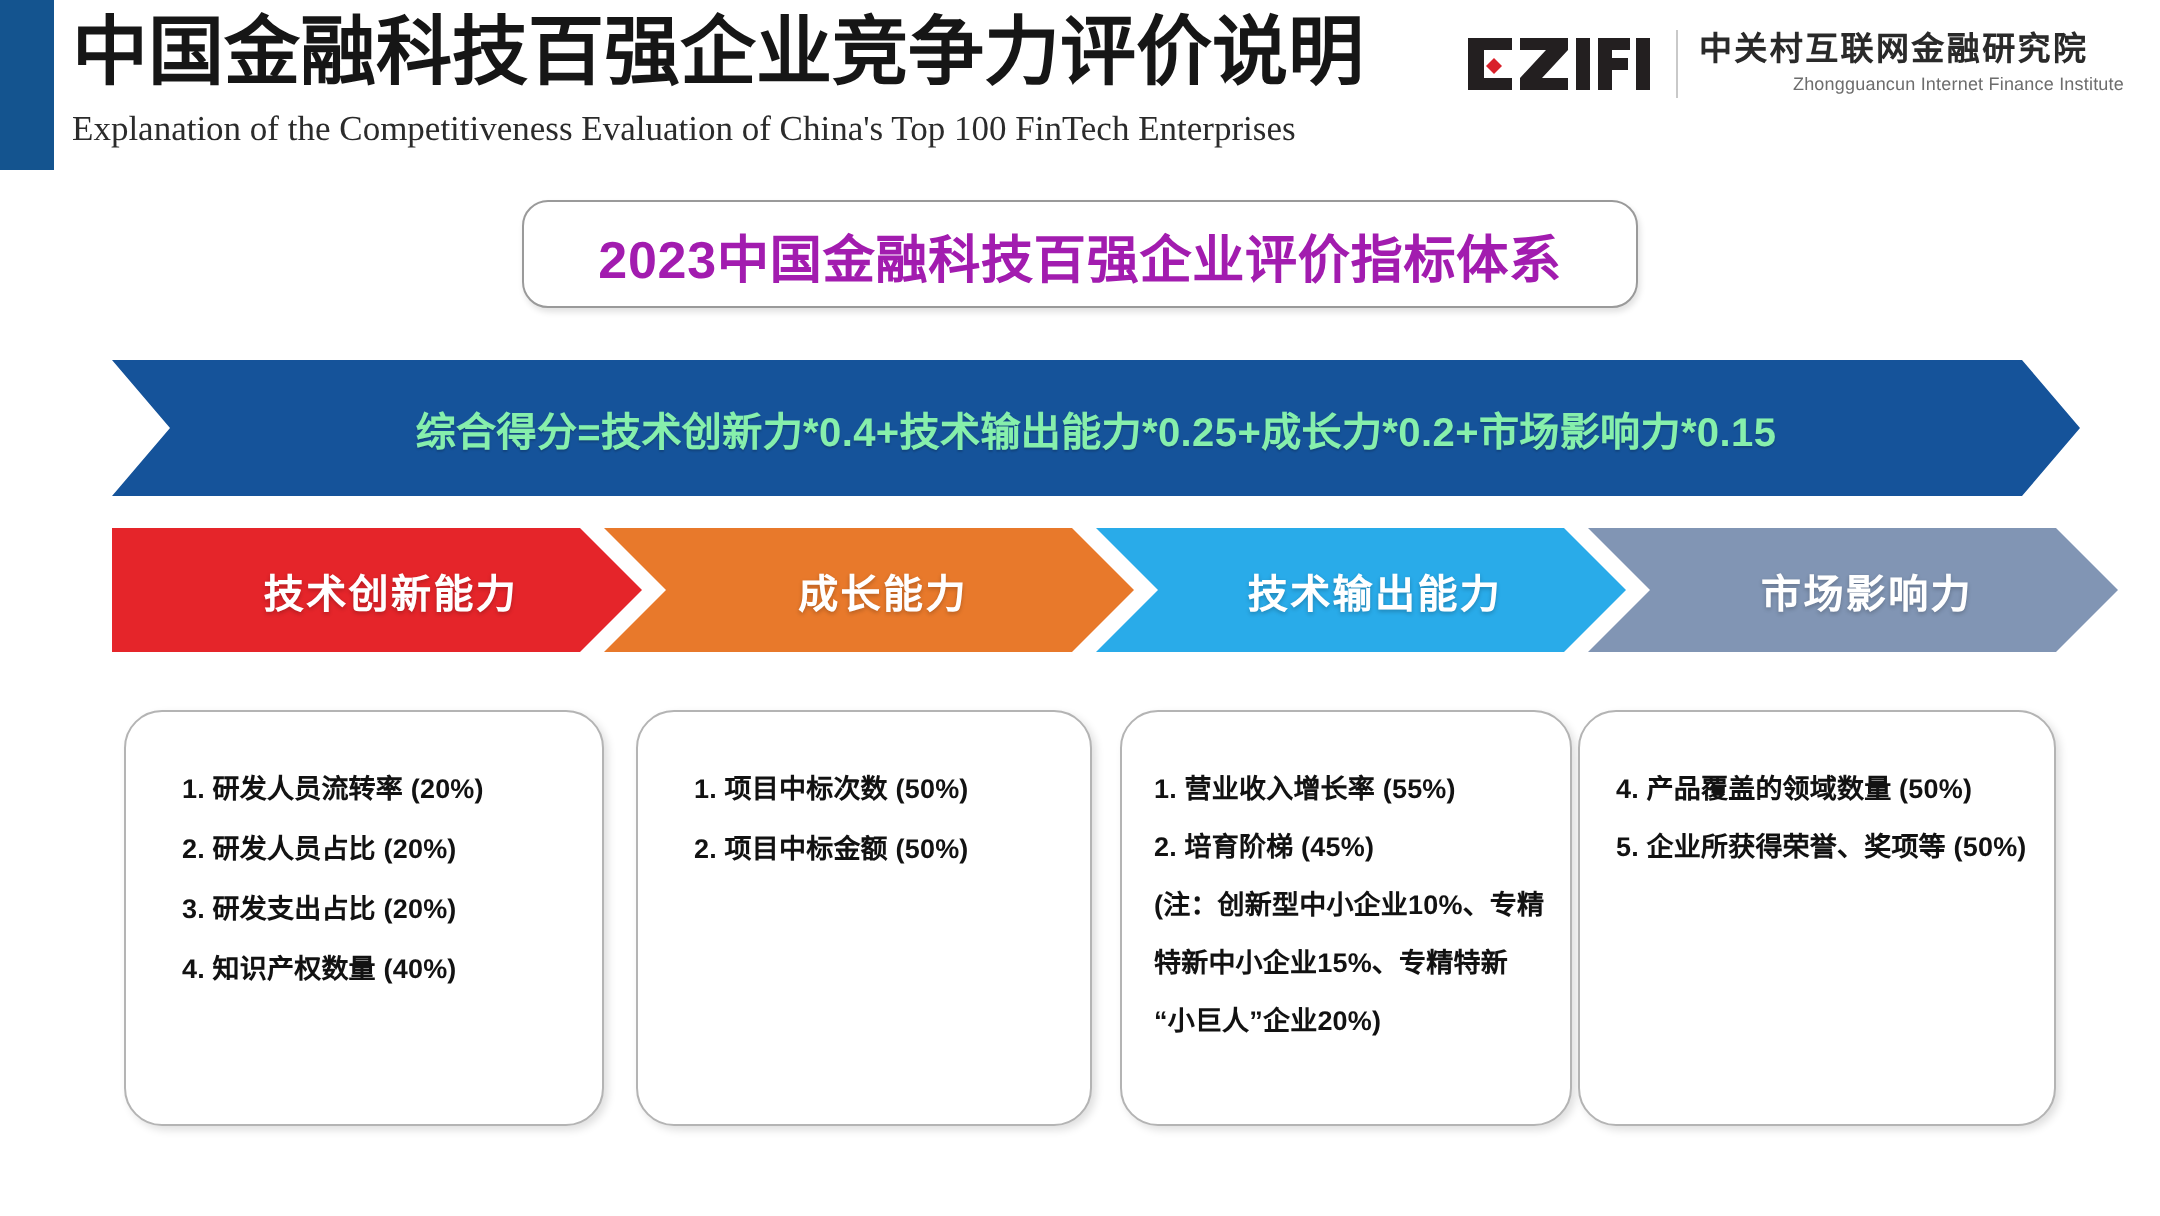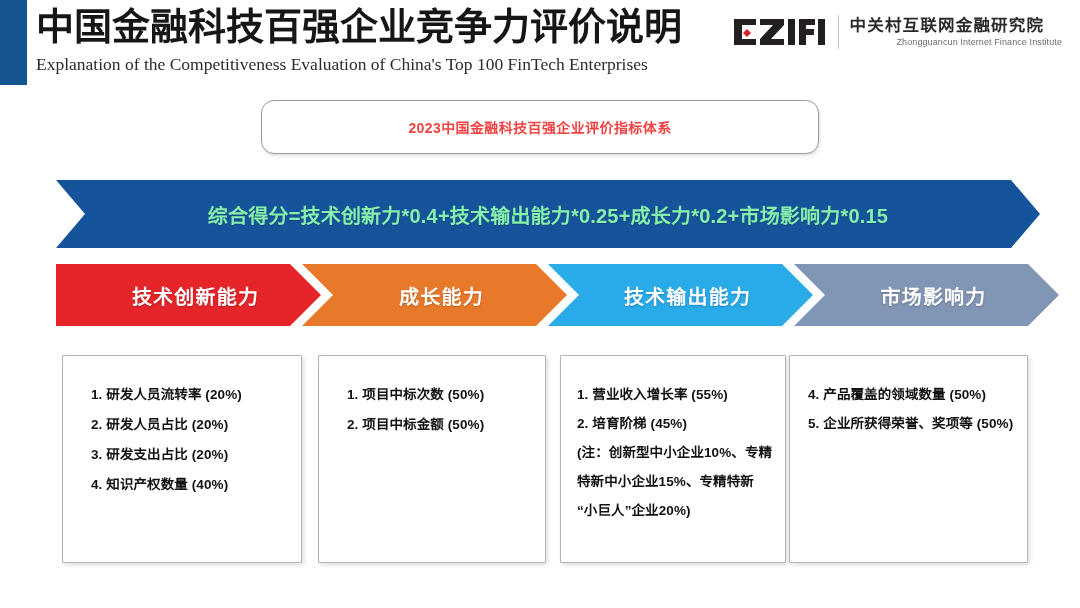--- a/index.html
+++ b/index.html
@@ -105,23 +105,23 @@
     height: 52px;
     border: 1.4px solid #9a9a9a;
     border-radius: 13px;
     background: #ffffff;
     box-shadow: 1px 2px 3px rgba(0,0,0,0.12);
     display: flex;
     align-items: center;
     justify-content: center;
   }
   .title-card-text {
-    font-size: 14px;
-    font-weight: bold;
-    color: #ef4444;
+    font-size: 26px;
+    font-weight: bold;
+    color: #a21caf;
     letter-spacing: 0.4px;
     white-space: nowrap;
   }
 
   
   .banner-wrap {
     position: absolute;
     left: 56px;
     top: 180px;
     width: 984px;
@@ -184,21 +184,21 @@
     top: 355px;
     width: 966px;
     height: 208px;
   }
   .card {
     position: absolute;
     top: 0;
     height: 208px;
     background: #ffffff;
     border: 1.2px solid #b4b4b4;
-    border-radius: 1px;
+    border-radius: 19px;
     box-shadow: 2px 2px 4px rgba(0,0,0,0.13);
     box-sizing: border-box;
     padding: 24px 12px 10px 14px;
   }
   .card:nth-child(1) { left: 0px;   width: 240px; }
   .card:nth-child(2) { left: 256px; width: 228px; }
   .card:nth-child(3) { left: 498px; width: 226px; }
   .card:nth-child(4) { left: 727px; width: 239px; }
 
   .card-line {

